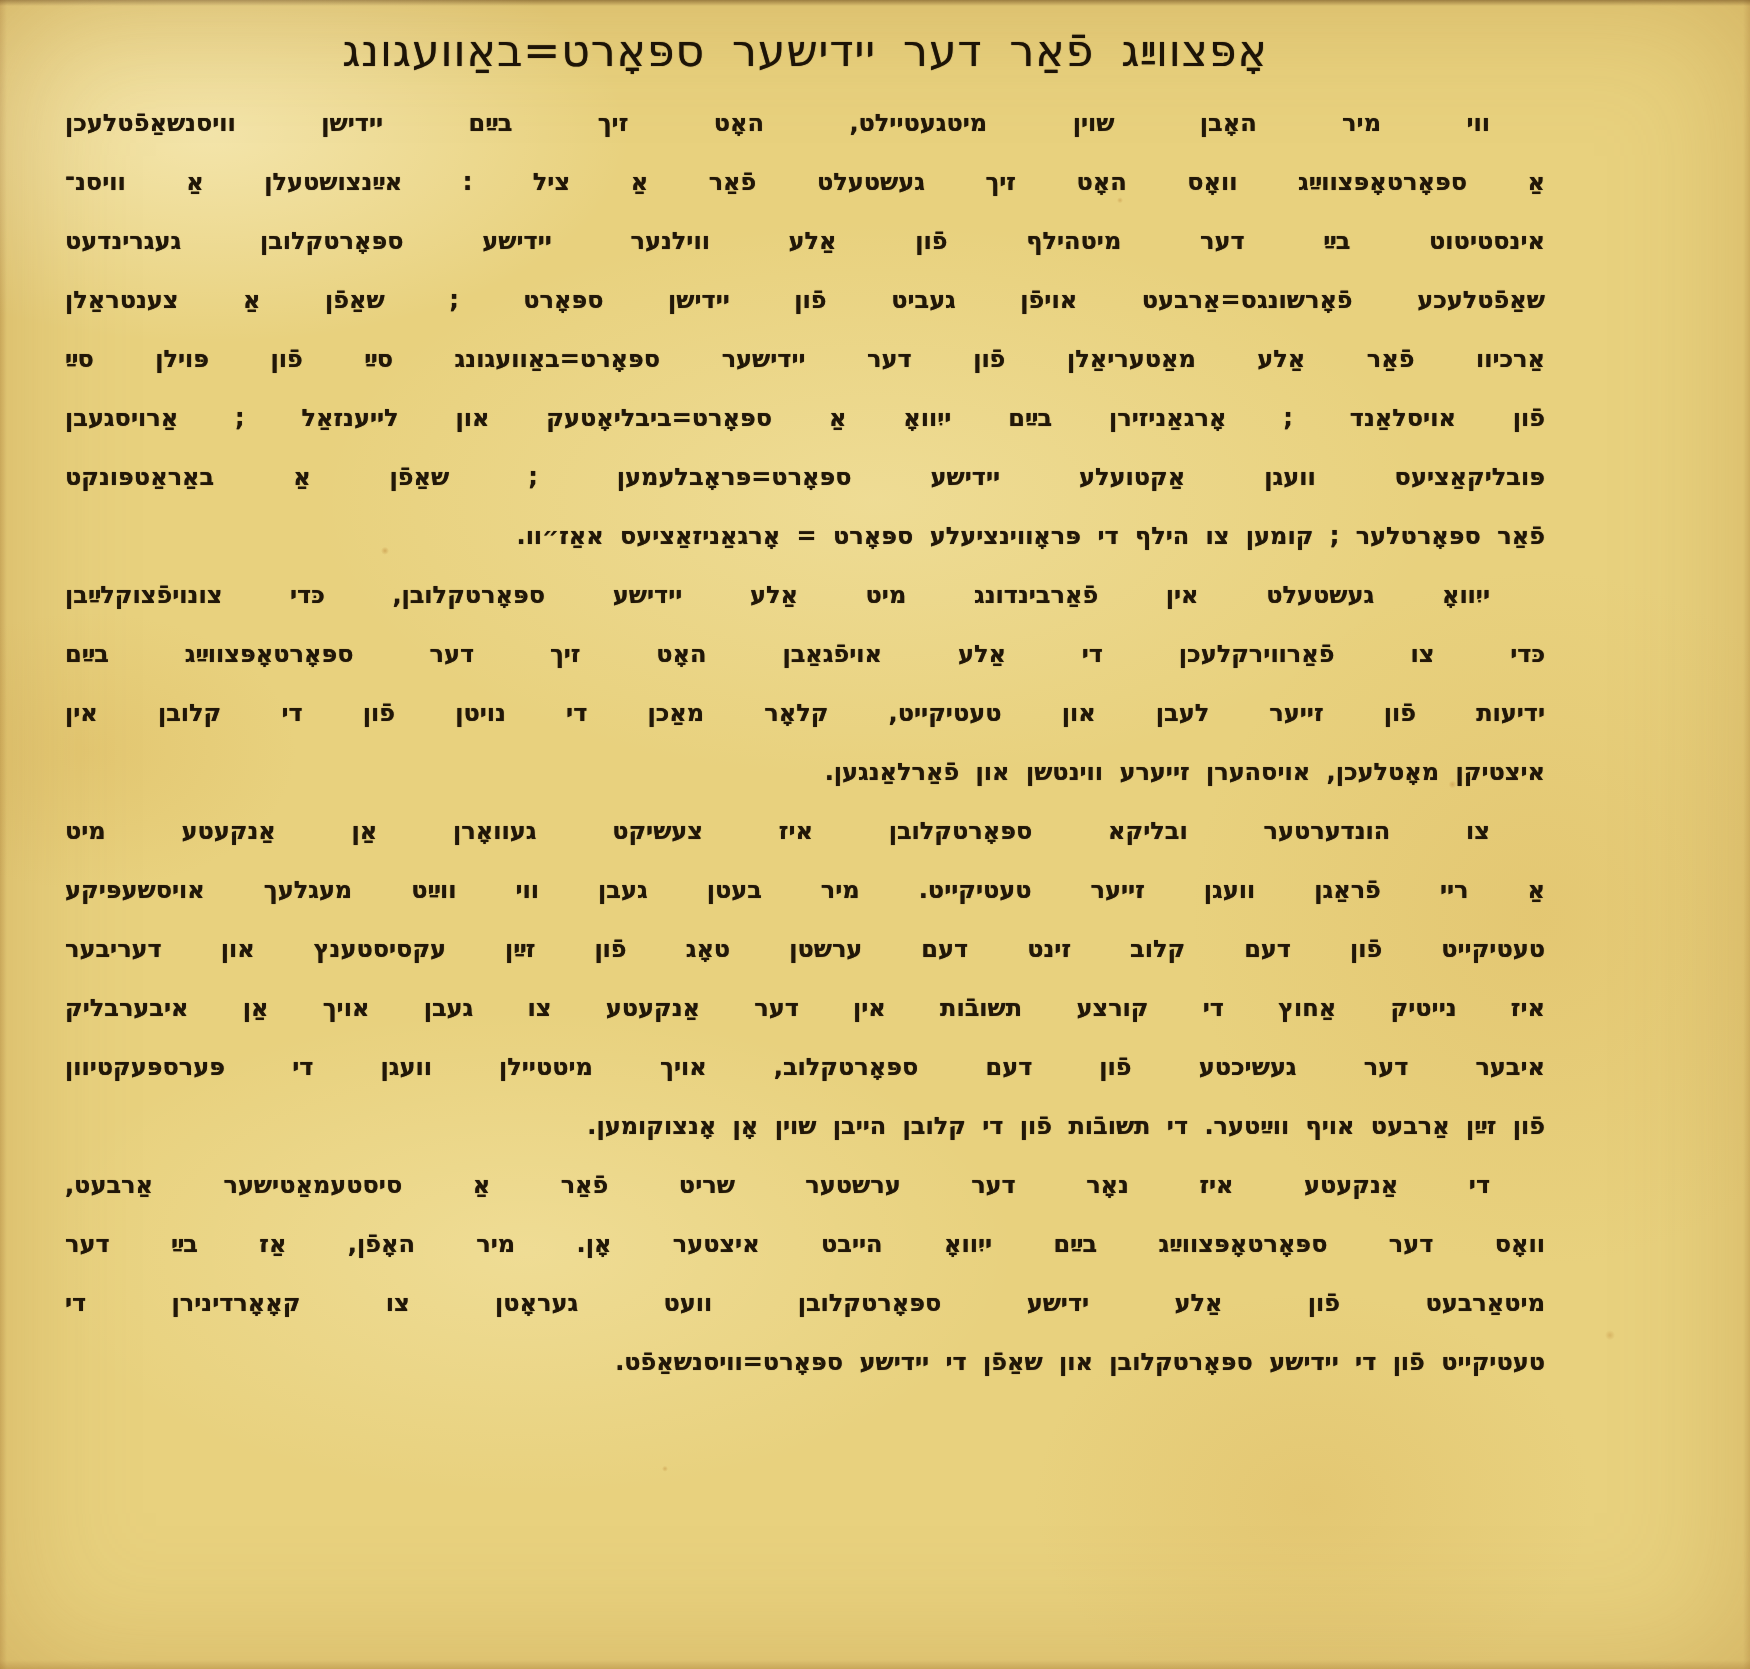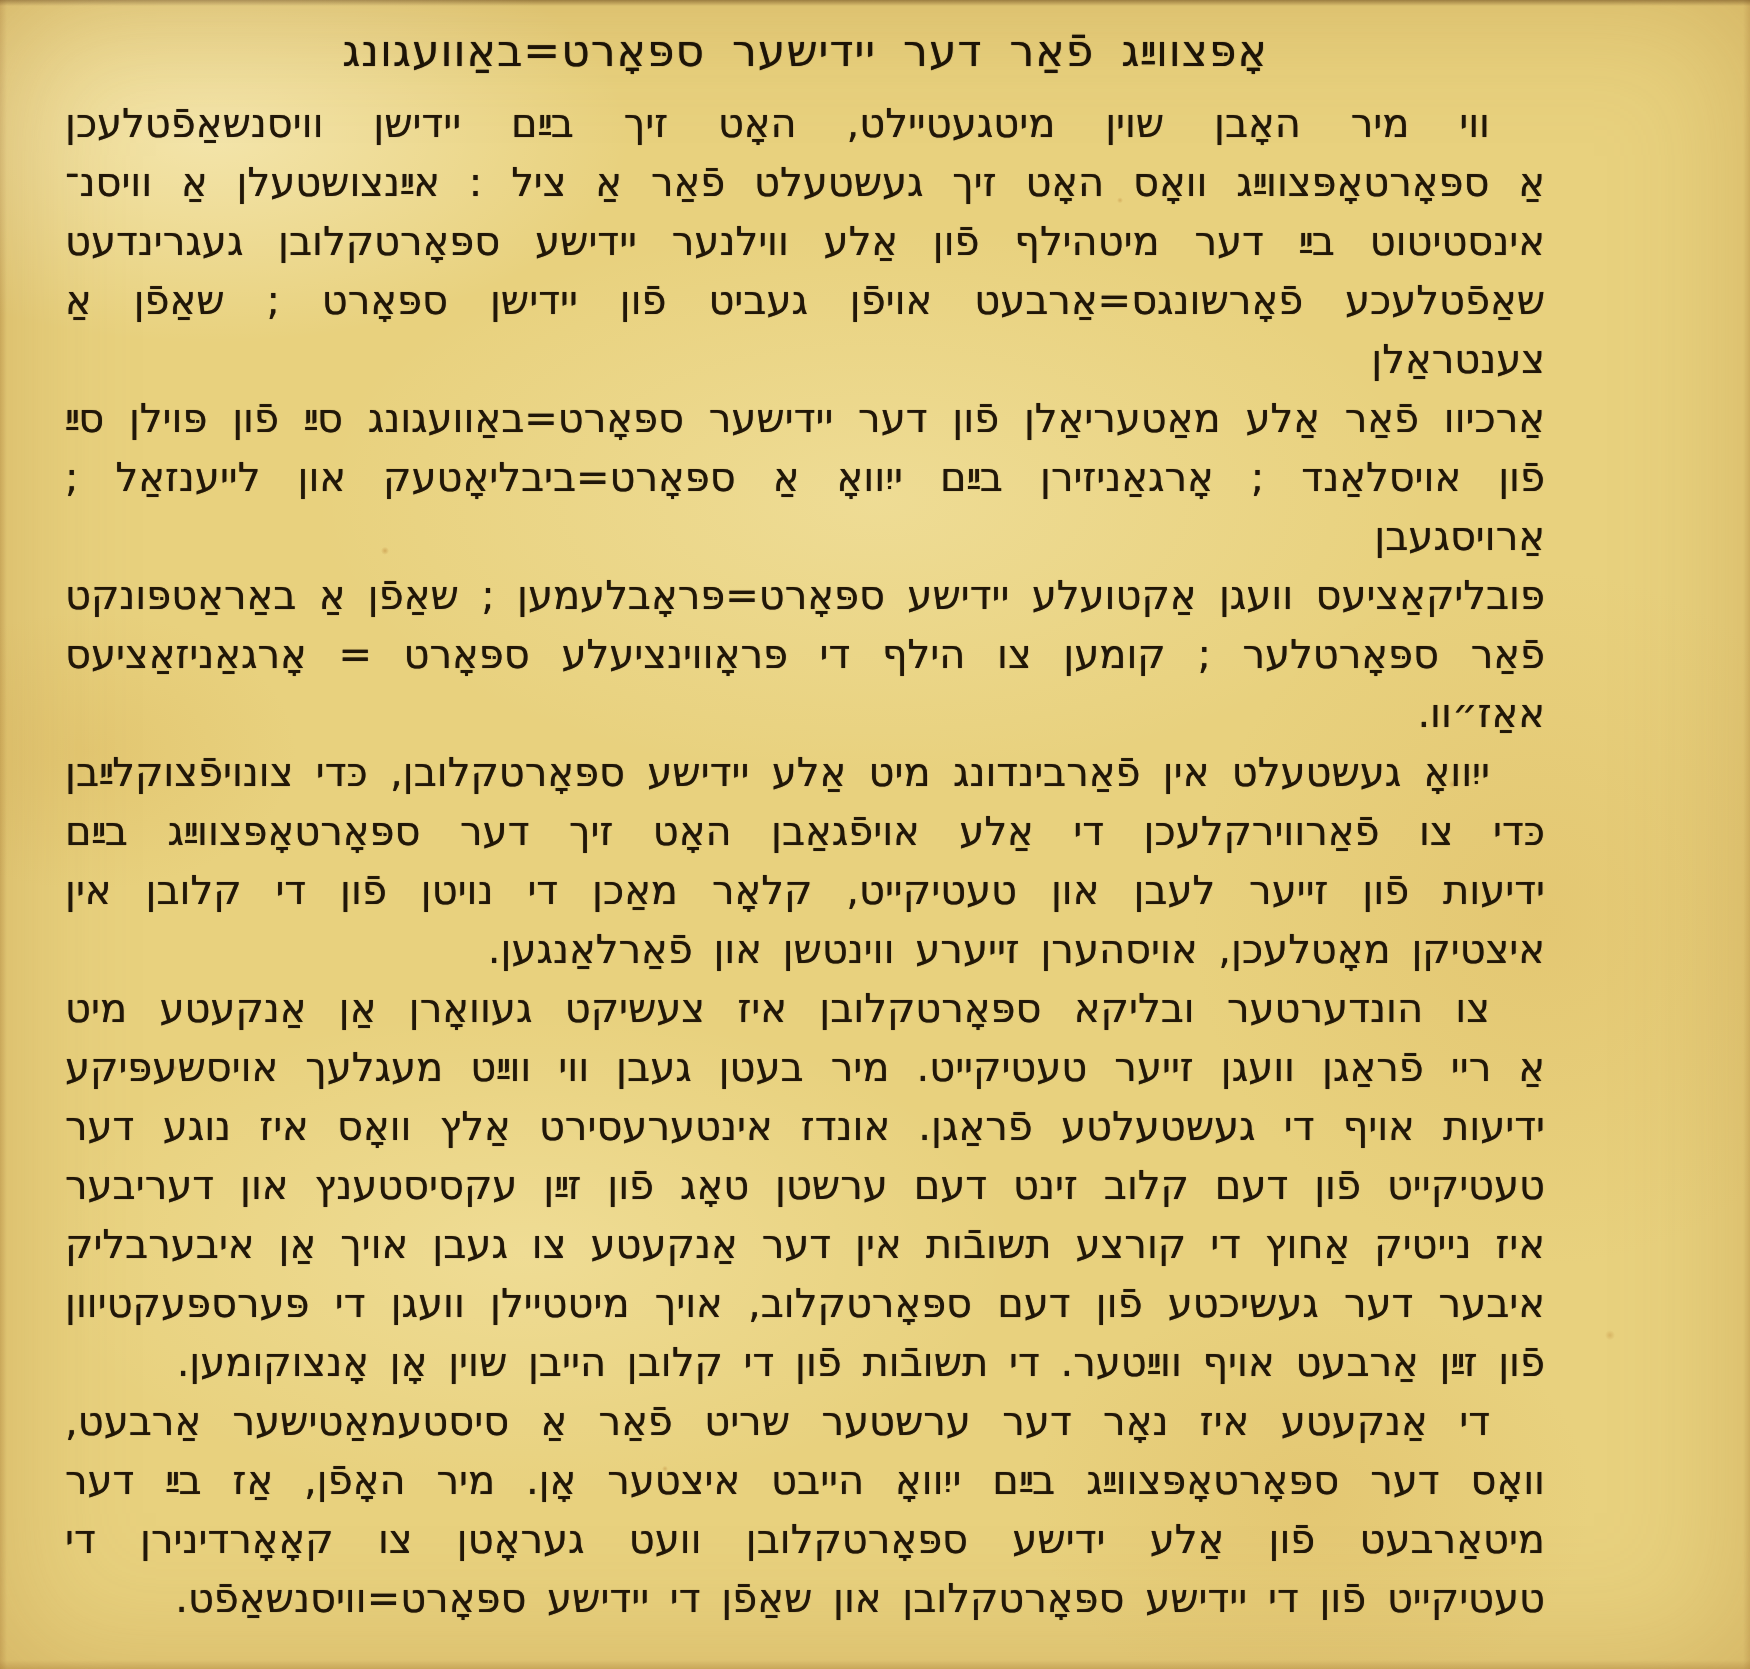--- a/index.html
+++ b/index.html
@@ -48,22 +48,22 @@
     line-height: 62px;
     color: #1d1407;
     letter-spacing: 1px;
     word-spacing: 12px;
     text-shadow: 0 0 1px rgba(25,12,0,0.8);
   }
   .para {
     margin: 0;
   }
   .line {
-    font-weight: normal;
-    font-size: 40px;
+    font-weight: bold;
+    font-size: 24px;
     line-height: 59px;
     color: #211708;
     word-spacing: 8px;
     text-align: justify;
     text-align-last: justify;
     text-shadow: 0 0 0.8px rgba(25,12,0,0.75);
     white-space: normal;
   }
   .para .line:first-of-type {
     text-indent: 55px;
@@ -97,21 +97,20 @@
     <div class="line">ייִוואָ געשטעלט אין פֿאַרבינדונג מיט אַלע יידישע ספּאָרטקלובן, כּדי צונויפֿצוקלײַבן</div>
         <div class="line">כּדי צו פֿאַרווירקלעכן די אַלע אויפֿגאַבן האָט זיך דער ספּאָרטאָפּצווײַג בײַם</div>
         <div class="line">ידיעות פֿון זייער לעבן און טעטיקייט, קלאָר מאַכן די נויטן פֿון די קלובן אין</div>
         <div class="line">איצטיקן מאָטלעכן, אויסהערן זייערע ווינטשן און פֿאַרלאַנגען.</div>
       </div>
 
     <div class="para">
 
     <div class="line">צו הונדערטער ובליקא ספּאָרטקלובן איז צעשיקט געוואָרן אַן אַנקעטע מיט</div>
         <div class="line">אַ ריי פֿראַגן וועגן זייער טעטיקייט. מיר בעטן געבן ווי ווײַט מעגלעך אויסשעפּיקע</div>
-        <div class="line">ידיעות אויף די געשטעלטע פֿראַגן. אונדז אינטערעסירט אַלץ וואָס איז נוגע דער</div>
         <div class="line">טעטיקייט פֿון דעם קלוב זינט דעם ערשטן טאָג פֿון זײַן עקסיסטענץ און דעריבער</div>
         <div class="line">איז נייטיק אַחוץ די קורצע תשובֿות אין דער אַנקעטע צו געבן אויך אַן איבערבליק</div>
         <div class="line">איבער דער געשיכטע פֿון דעם ספּאָרטקלוב, אויך מיטטיילן וועגן די פּערספּעקטיוון</div>
         <div class="line">פֿון זײַן אַרבעט אויף ווײַטער. די תשובֿות פֿון די קלובן הייבן שוין אָן אָנצוקומען.</div>
       </div>
 
     <div class="para">
 
     <div class="line">די אַנקעטע איז נאָר דער ערשטער שריט פֿאַר אַ סיסטעמאַטישער אַרבעט,</div>
         <div class="line">וואָס דער ספּאָרטאָפּצווײַג בײַם ייִוואָ הייבט איצטער אָן. מיר האָפֿן, אַז בײַ דער</div>

